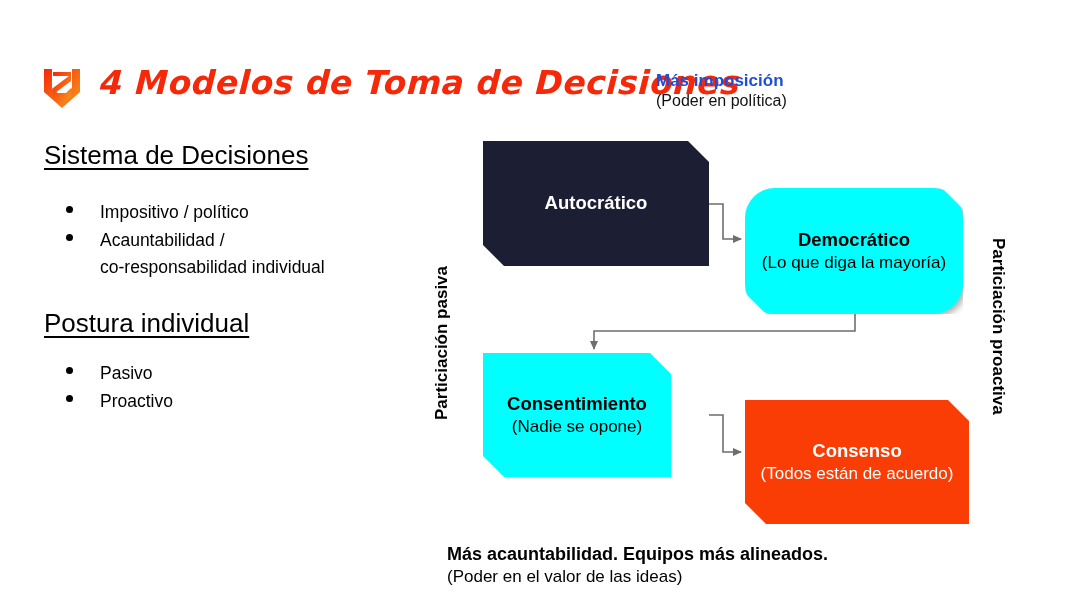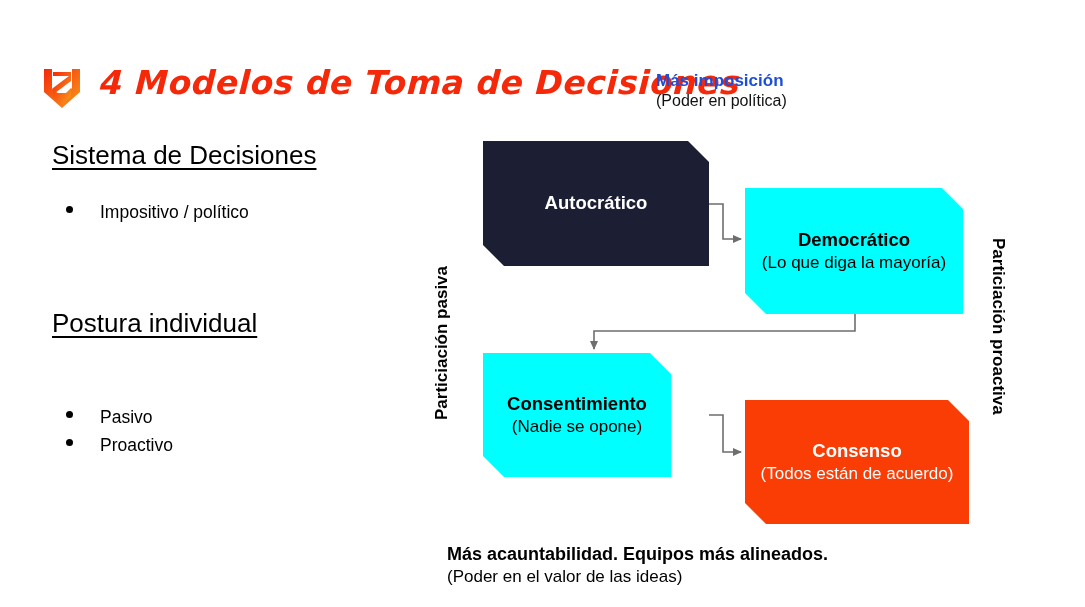--- a/index.html
+++ b/index.html
@@ -39,30 +39,29 @@
     font-size:16px;font-weight:400;color:#111111;
   }
 
   
   .sec-head{
     position:absolute;
     font-size:26px;font-weight:400;color:#000;
     text-decoration:underline;
     text-underline-offset:4px;
     white-space:nowrap;
-    margin-left:8px;
   }
   #sec-head-1{left:44px;top:140px;}
   #sec-head-2{left:44px;top:308px;}
 
   .bullet-list{
     position:absolute;margin:0;padding:0;list-style:none;
   }
   #list-1{left:58px;top:199px;width:360px;}
-  #list-2{left:58px;top:360px;width:360px;margin-top:44px;}
+  #list-2{left:58px;top:360px;width:360px;}
   .bullet-list li{
     position:relative;
     padding-left:42px;
     font-size:17.5px;
     color:#000;
     line-height:1.55;
     margin-bottom:1px;
   }
   .bullet-list li .dot{
     position:absolute;left:8px;top:7px;
@@ -106,21 +105,21 @@
   .fbox .fb-sub{
     font-size:17px;font-weight:400;line-height:1.32;
   }
 
   #box-autocratico{
     left:483px;top:141px;width:226px;height:125px;
     background:#1C1F33;color:#ffffff;
   }
   #box-democratico{
     left:745px;top:188px;width:218px;height:126px;
-    background:#00FFFF;color:#000000;
+    background:#00FFFF;color:#000000;border-radius:30px;
   }
   #box-consentimiento{
     left:483px;top:353px;width:188px;height:124px;
     background:#00FFFF;color:#000000;
   }
   #box-consenso{
     left:745px;top:400px;width:224px;height:124px;
     background:#FA3C05;color:#ffffff;
   }
 
@@ -164,20 +163,25 @@
     <div class="top-right-sub">(Poder en política)</div>
   </div>
 
   <div class="sec-head" id="sec-head-1">Sistema de Decisiones</div>
 
   <ul class="bullet-list" id="list-1">
     <li>
       <span class="dot"></span>
       <span>Impositivo / político</span>
     </li>
+    <li>
+      <span class="dot"></span>
+      <span>Acauntabilidad /</span>
+      <span class="l2">co-responsabilidad individual</span>
+    </li>
   </ul>
 
   <div class="sec-head" id="sec-head-2">Postura individual</div>
 
   <ul class="bullet-list" id="list-2">
     <li>
       <span class="dot"></span>
       <span>Pasivo</span>
     </li>
     <li>

